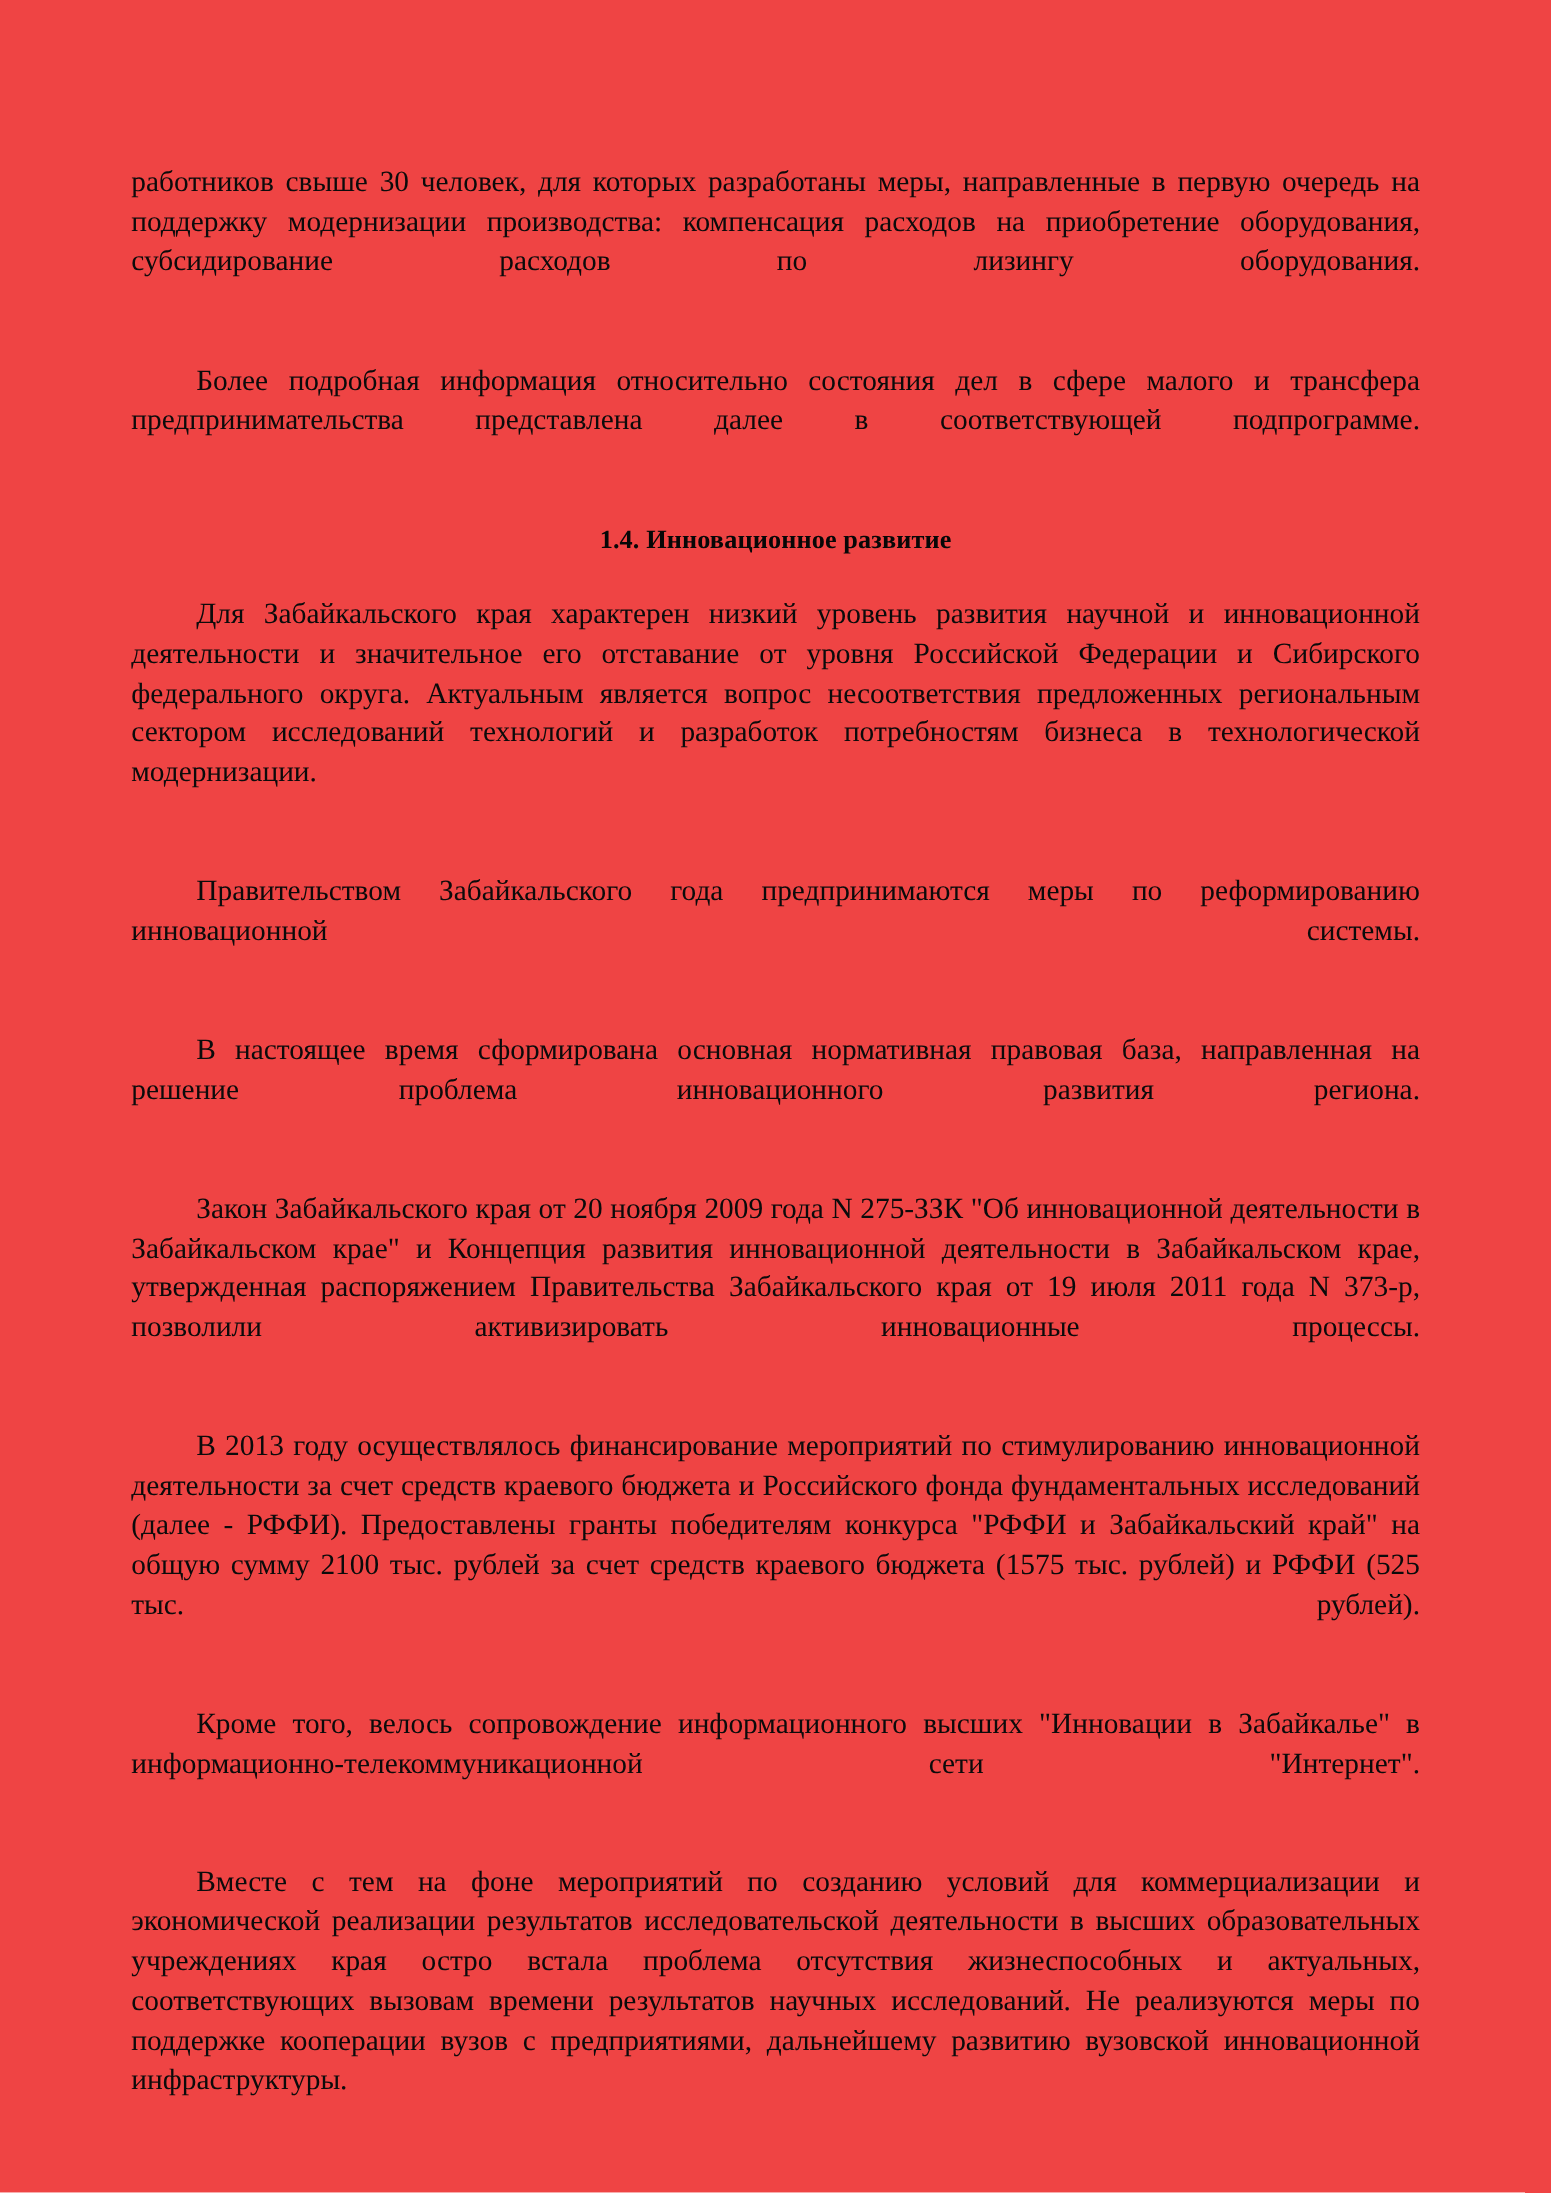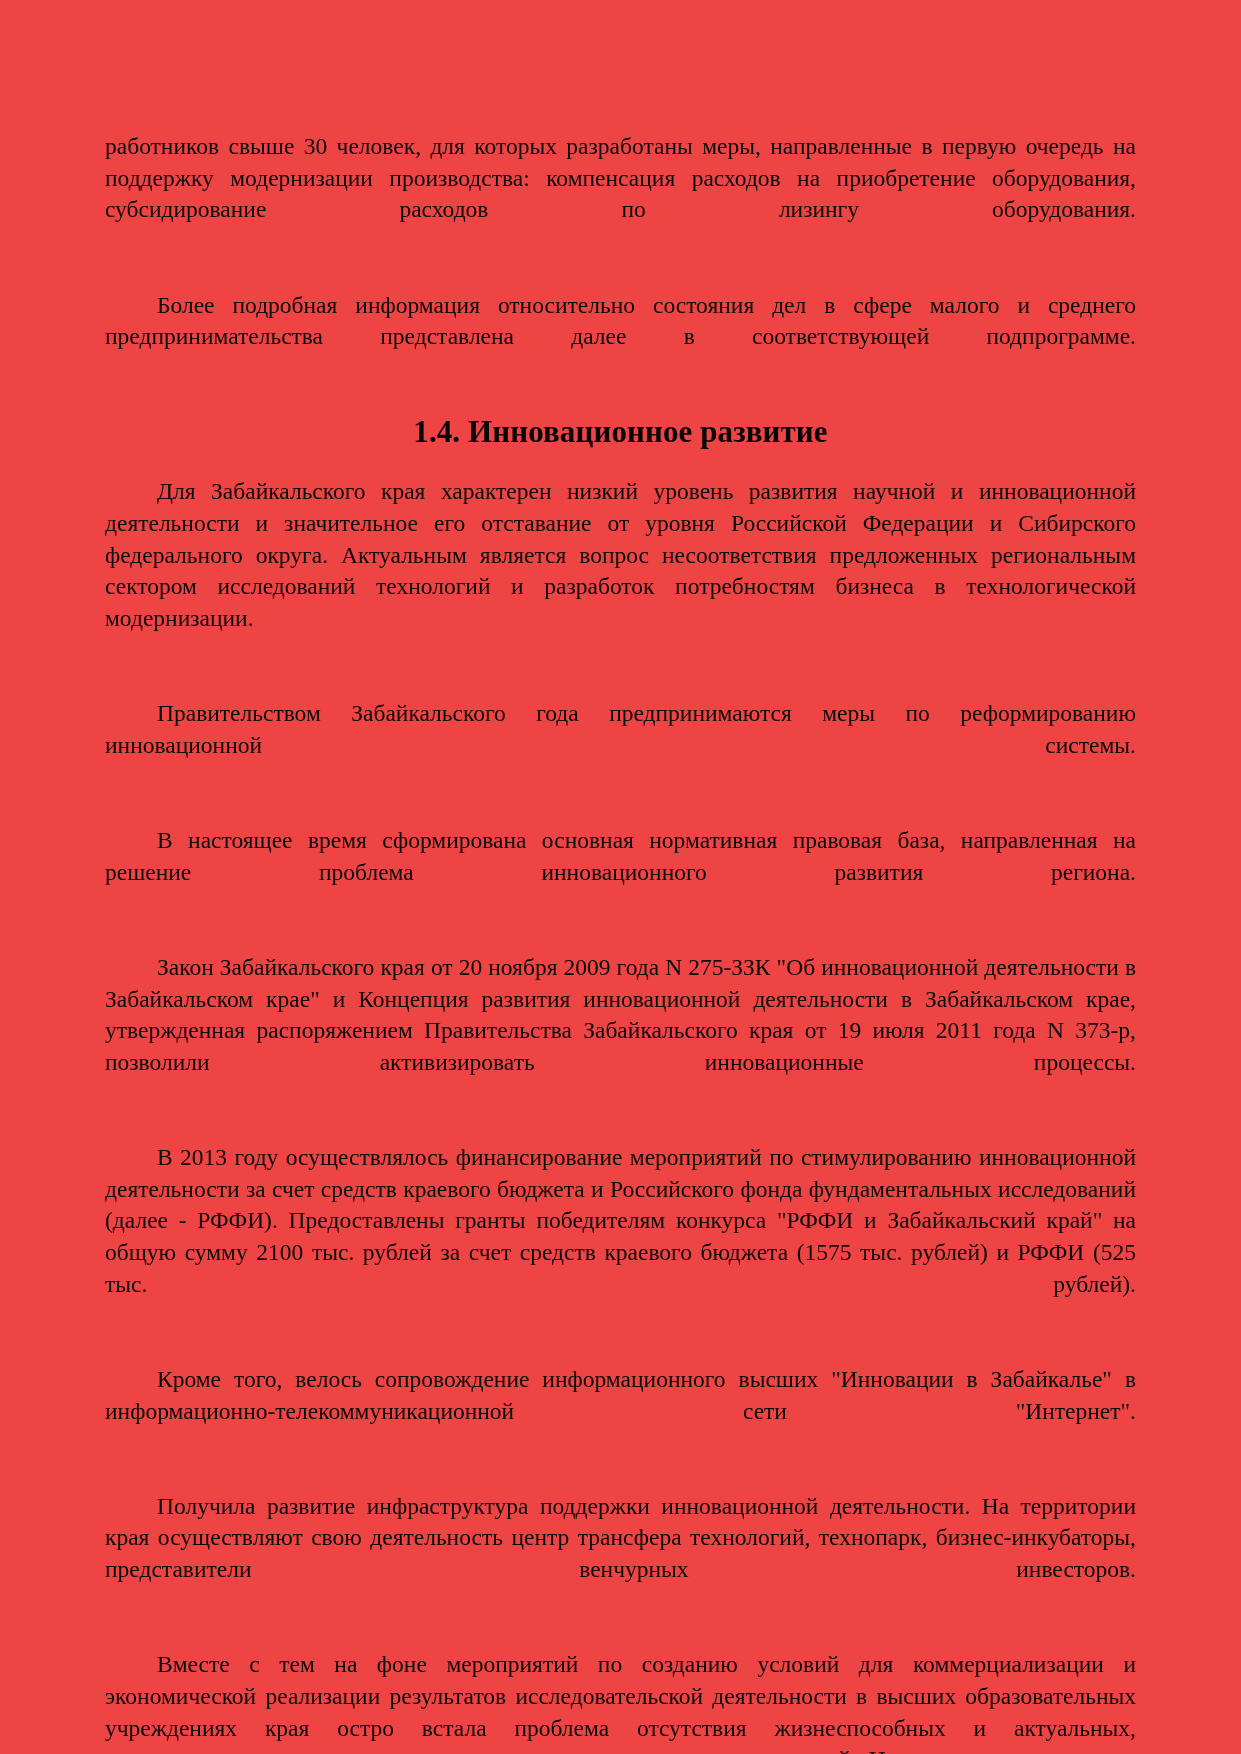--- a/index.html
+++ b/index.html
@@ -38,55 +38,54 @@
   }
   p.para.noindent {
     text-indent: 0;
   }
   p.spacer-before {
     margin-top: 31.7px;
   }
   h2.section-heading {
     margin: 31px 0 29px 0;
     font-family: "Liberation Serif", "DejaVu Serif", serif;
-    font-size: 31px;
+    font-size: 21px;
     font-weight: bold;
     text-align: center;
     color: #070707;
     letter-spacing: 0.1px;
   }
   
   p.para::after {
     content: "";
     display: inline-block;
     width: 100%;
   }
 </style>
 </head>
 <body>
 
 <div class="page">
   <div class="content">
 
     <p class="para noindent">работников свыше 30 человек, для которых разработаны меры, направленные в первую очередь на поддержку модернизации производства: компенсация расходов на приобретение оборудования, субсидирование расходов по лизингу оборудования.</p>
 
-    <p class="para spacer-before">Более подробная информация относительно состояния дел в сфере малого и среднего предпринимательства представлена далее в соответствующей подпрограмме.</p>
+    <p class="para spacer-before">Более подробная информация относительно состояния дел в сфере малого и трансфера предпринимательства представлена далее в соответствующей подпрограмме.</p>
 
     <h2 class="section-heading">1.4. Инновационное развитие</h2>
 
     <p class="para">Для Забайкальского края характерен низкий уровень развития научной и инновационной деятельности и значительное его отставание от уровня Российской Федерации и Сибирского федерального округа. Актуальным является вопрос несоответствия предложенных региональным сектором исследований технологий и разработок потребностям бизнеса в технологической модернизации.</p>
 
     <p class="para spacer-before">Правительством Забайкальского года предпринимаются меры по реформированию инновационной системы.</p>
 
     <p class="para spacer-before">В настоящее время сформирована основная нормативная правовая база, направленная на решение проблема инновационного развития региона.</p>
 
     <p class="para spacer-before">Закон Забайкальского края от 20 ноября 2009 года N 275-ЗЗК "Об инновационной деятельности в Забайкальском крае" и Концепция развития инновационной деятельности в Забайкальском крае, утвержденная распоряжением Правительства Забайкальского края от 19 июля 2011 года N 373-р, позволили активизировать инновационные процессы.</p>
 
     <p class="para spacer-before">В 2013 году осуществлялось финансирование мероприятий по стимулированию инновационной деятельности за счет средств краевого бюджета и Российского фонда фундаментальных исследований (далее - РФФИ). Предоставлены гранты победителям конкурса "РФФИ и Забайкальский край" на общую сумму 2100 тыс. рублей за счет средств краевого бюджета (1575 тыс. рублей) и РФФИ (525 тыс. рублей).</p>
 
     <p class="para spacer-before">Кроме того, велось сопровождение информационного высших "Инновации в Забайкалье" в информационно-телекоммуникационной сети "Интернет".</p>
 
-    <p class="para spacer-before">Получила развитие инфраструктура поддержки инновационной деятельности. На территории края осуществляют свою деятельность центр трансфера технологий, технопарк, бизнес-инкубаторы, представители венчурных инвесторов.</p>
 
     <p class="para spacer-before">Вместе с тем на фоне мероприятий по созданию условий для коммерциализации и экономической реализации результатов исследовательской деятельности в высших образовательных учреждениях края остро встала проблема отсутствия жизнеспособных и актуальных, соответствующих вызовам времени результатов научных исследований. Не реализуются меры по поддержке кооперации вузов с предприятиями, дальнейшему развитию вузовской инновационной инфраструктуры.</p>
 
   </div>
 </div>
 
 </body></html>

